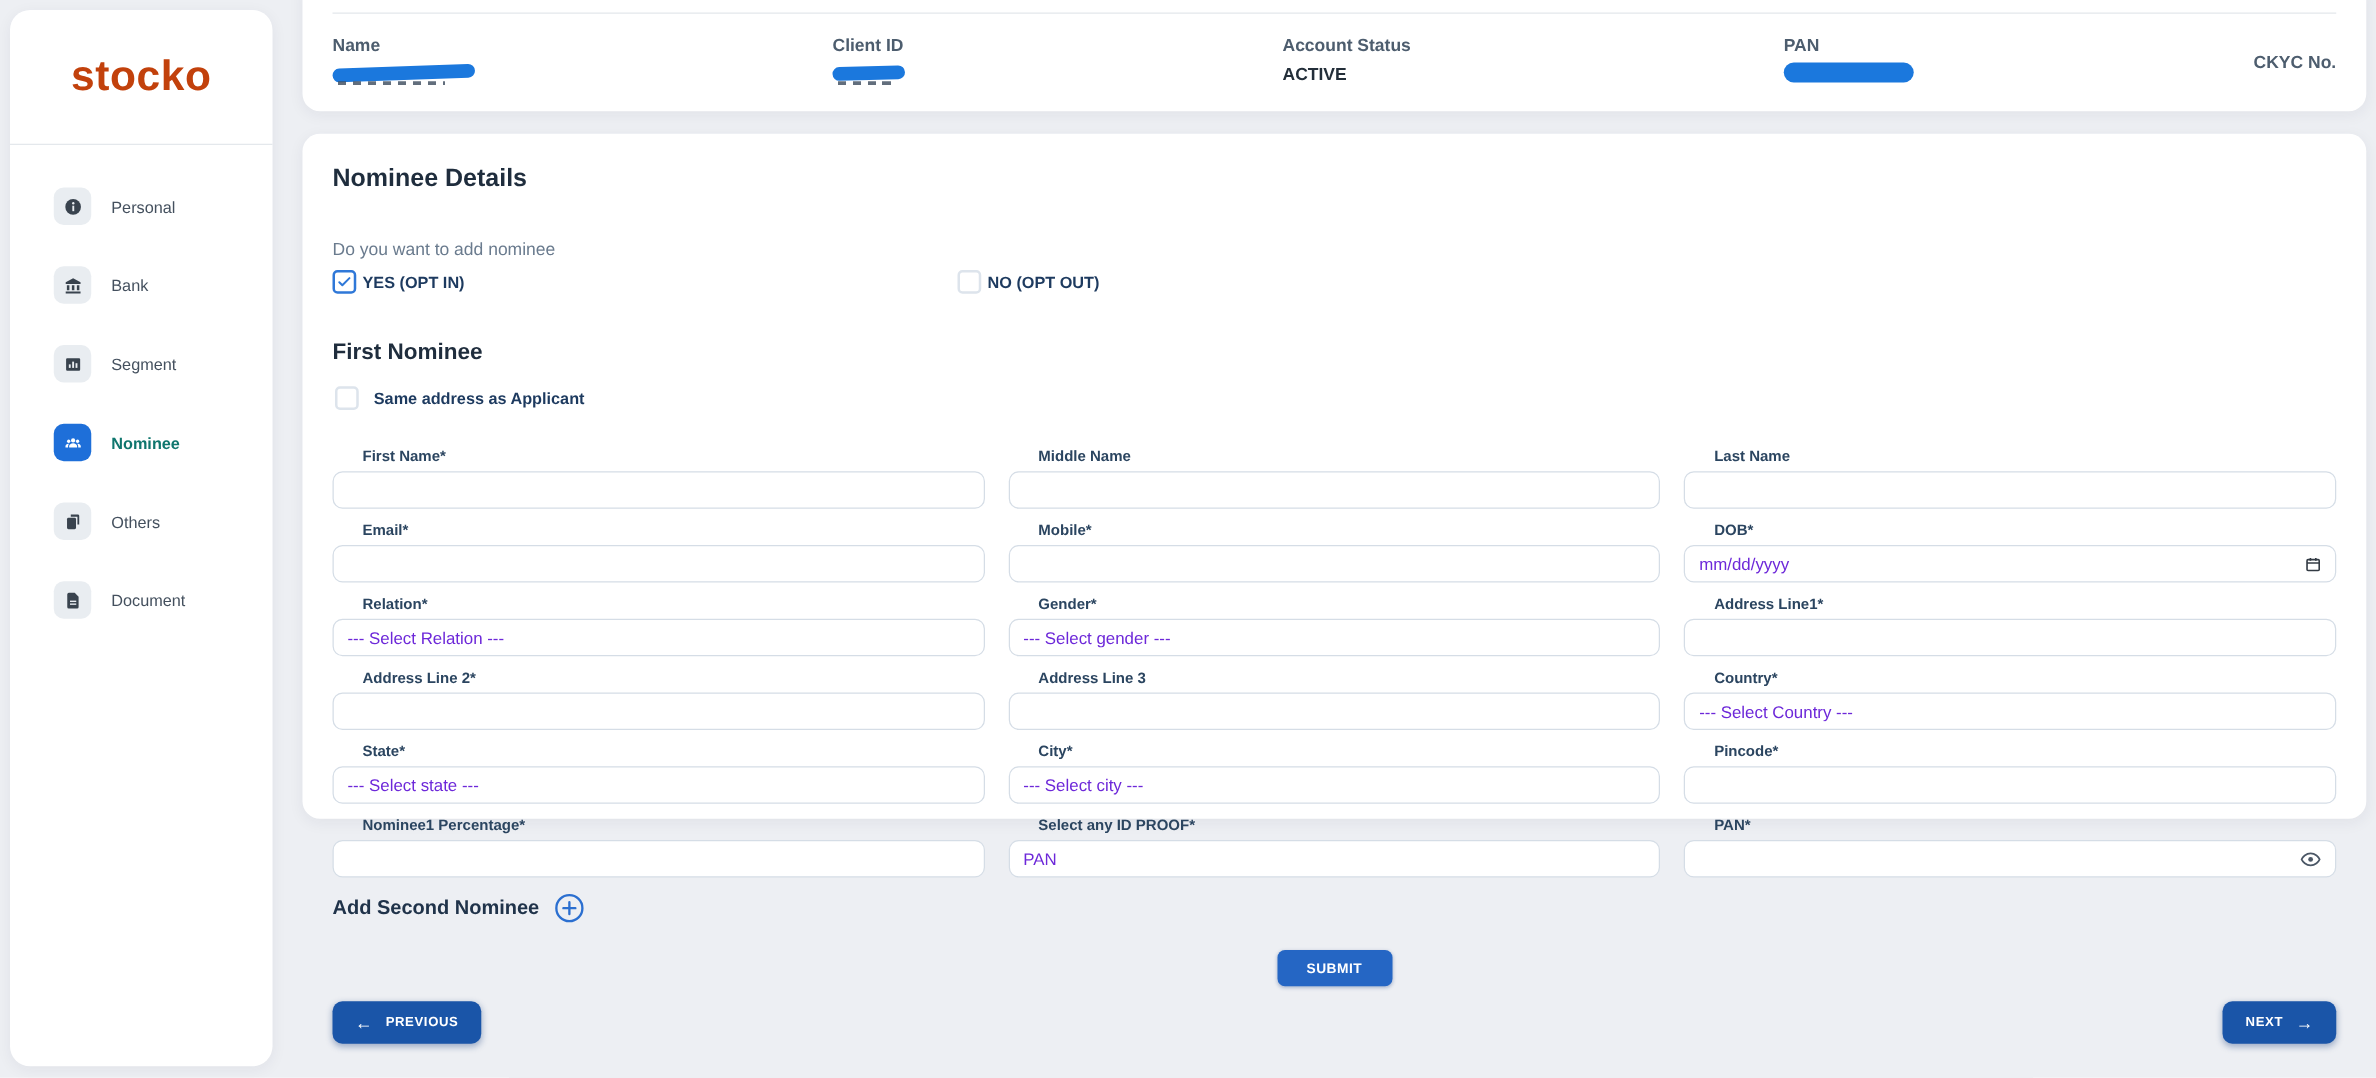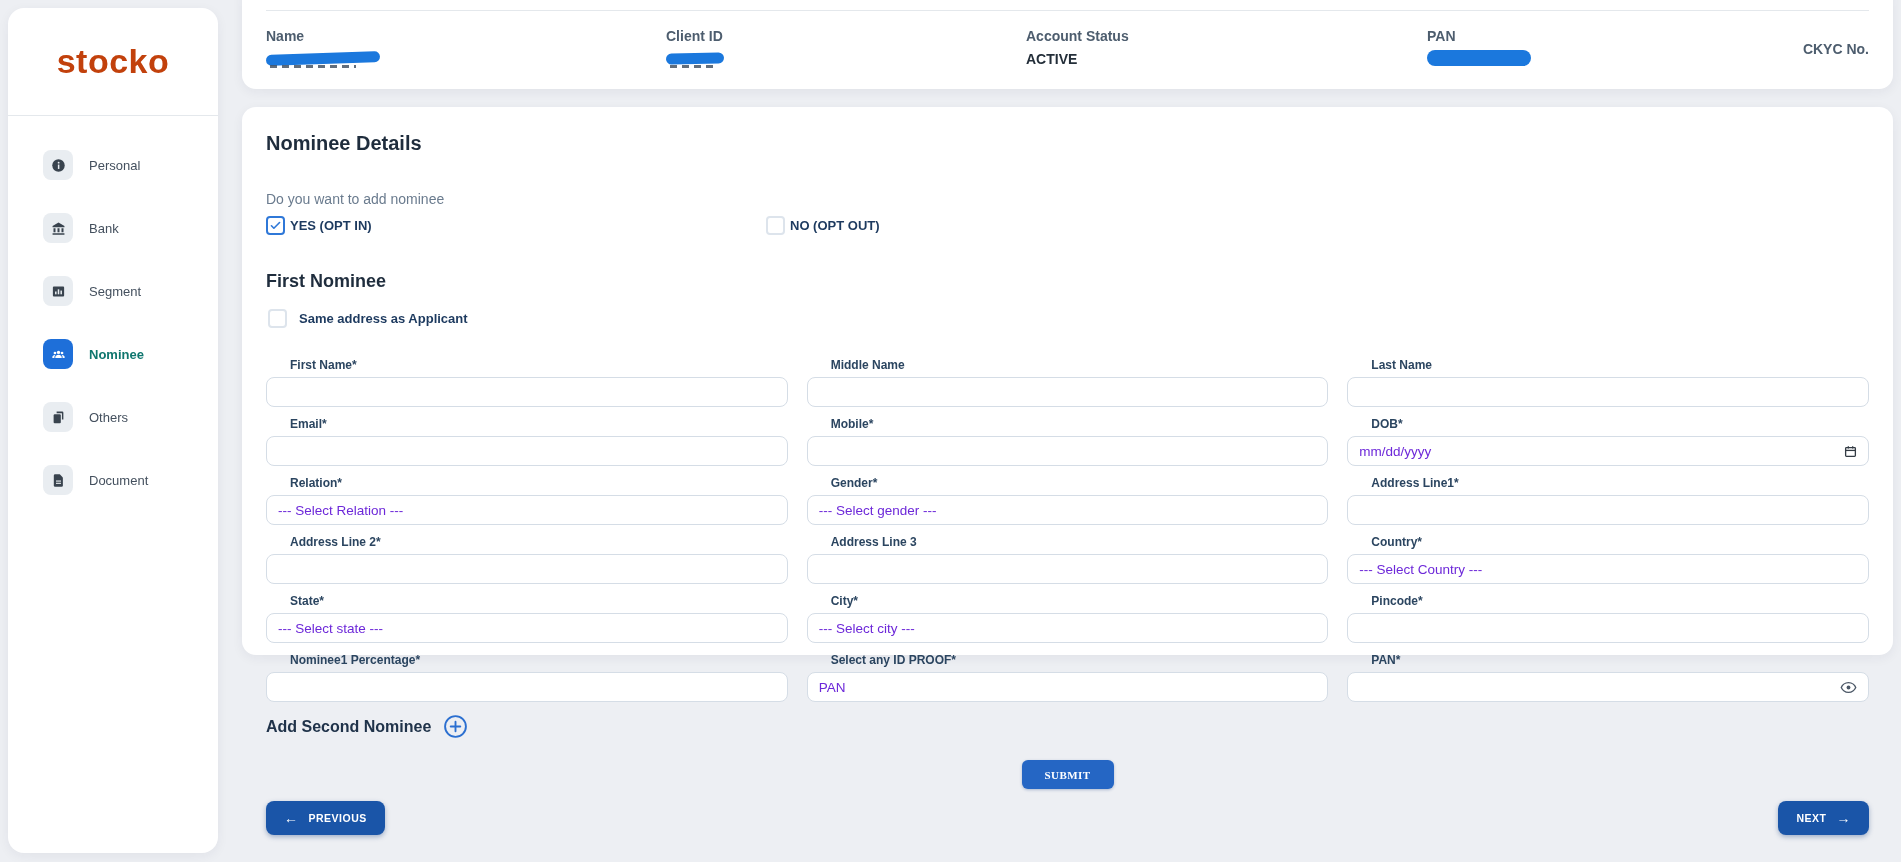--- a/index.html
+++ b/index.html
@@ -66,21 +66,21 @@
   input.finput { display:block; }
   .finput .ph { color:#6d28d9; flex:1 1 auto; white-space:nowrap; overflow:hidden; }
   .finput svg.trailing { flex:0 0 auto; }
 
   .addrow { margin-top:12px; display:flex; align-items:center; gap:12px; cursor:pointer; }
   .addrow .addlabel { font-size:16px; font-weight:600; color:#20334a; }
 
   .submitrow { margin-top:21px; display:flex; justify-content:center; }
   .btn-submit { width:92px; height:29px; border:none; border-radius:6px; background:#2566c4;
     color:#fff; font-size:11px; font-weight:700; letter-spacing:.4px; cursor:pointer;
-    font-family:Liberation Serif, serif; box-shadow:0 1px 3px rgba(20,60,130,.3); }
+    font-family:Liberation Sans, sans-serif; box-shadow:0 1px 3px rgba(20,60,130,.3); }
 
   .footer-hr { margin-top:auto; height:1px; background:#e4e8ec; }
   .footrow { display:flex; justify-content:space-between; align-items:center; margin:12px 0 14px 0; }
   .btn-nav { height:34px; border:none; border-radius:8px; background:#1a55a8; color:#fff;
     font-size:10.5px; font-weight:700; letter-spacing:.5px; padding:0 18px; cursor:pointer;
     display:flex; align-items:center; gap:10px; font-family:"Liberation Sans", sans-serif;
     box-shadow:0 2px 5px rgba(15,55,120,.35); }
   .btn-nav .arrow { font-size:14px; line-height:1; }
 </style>
 </head>

